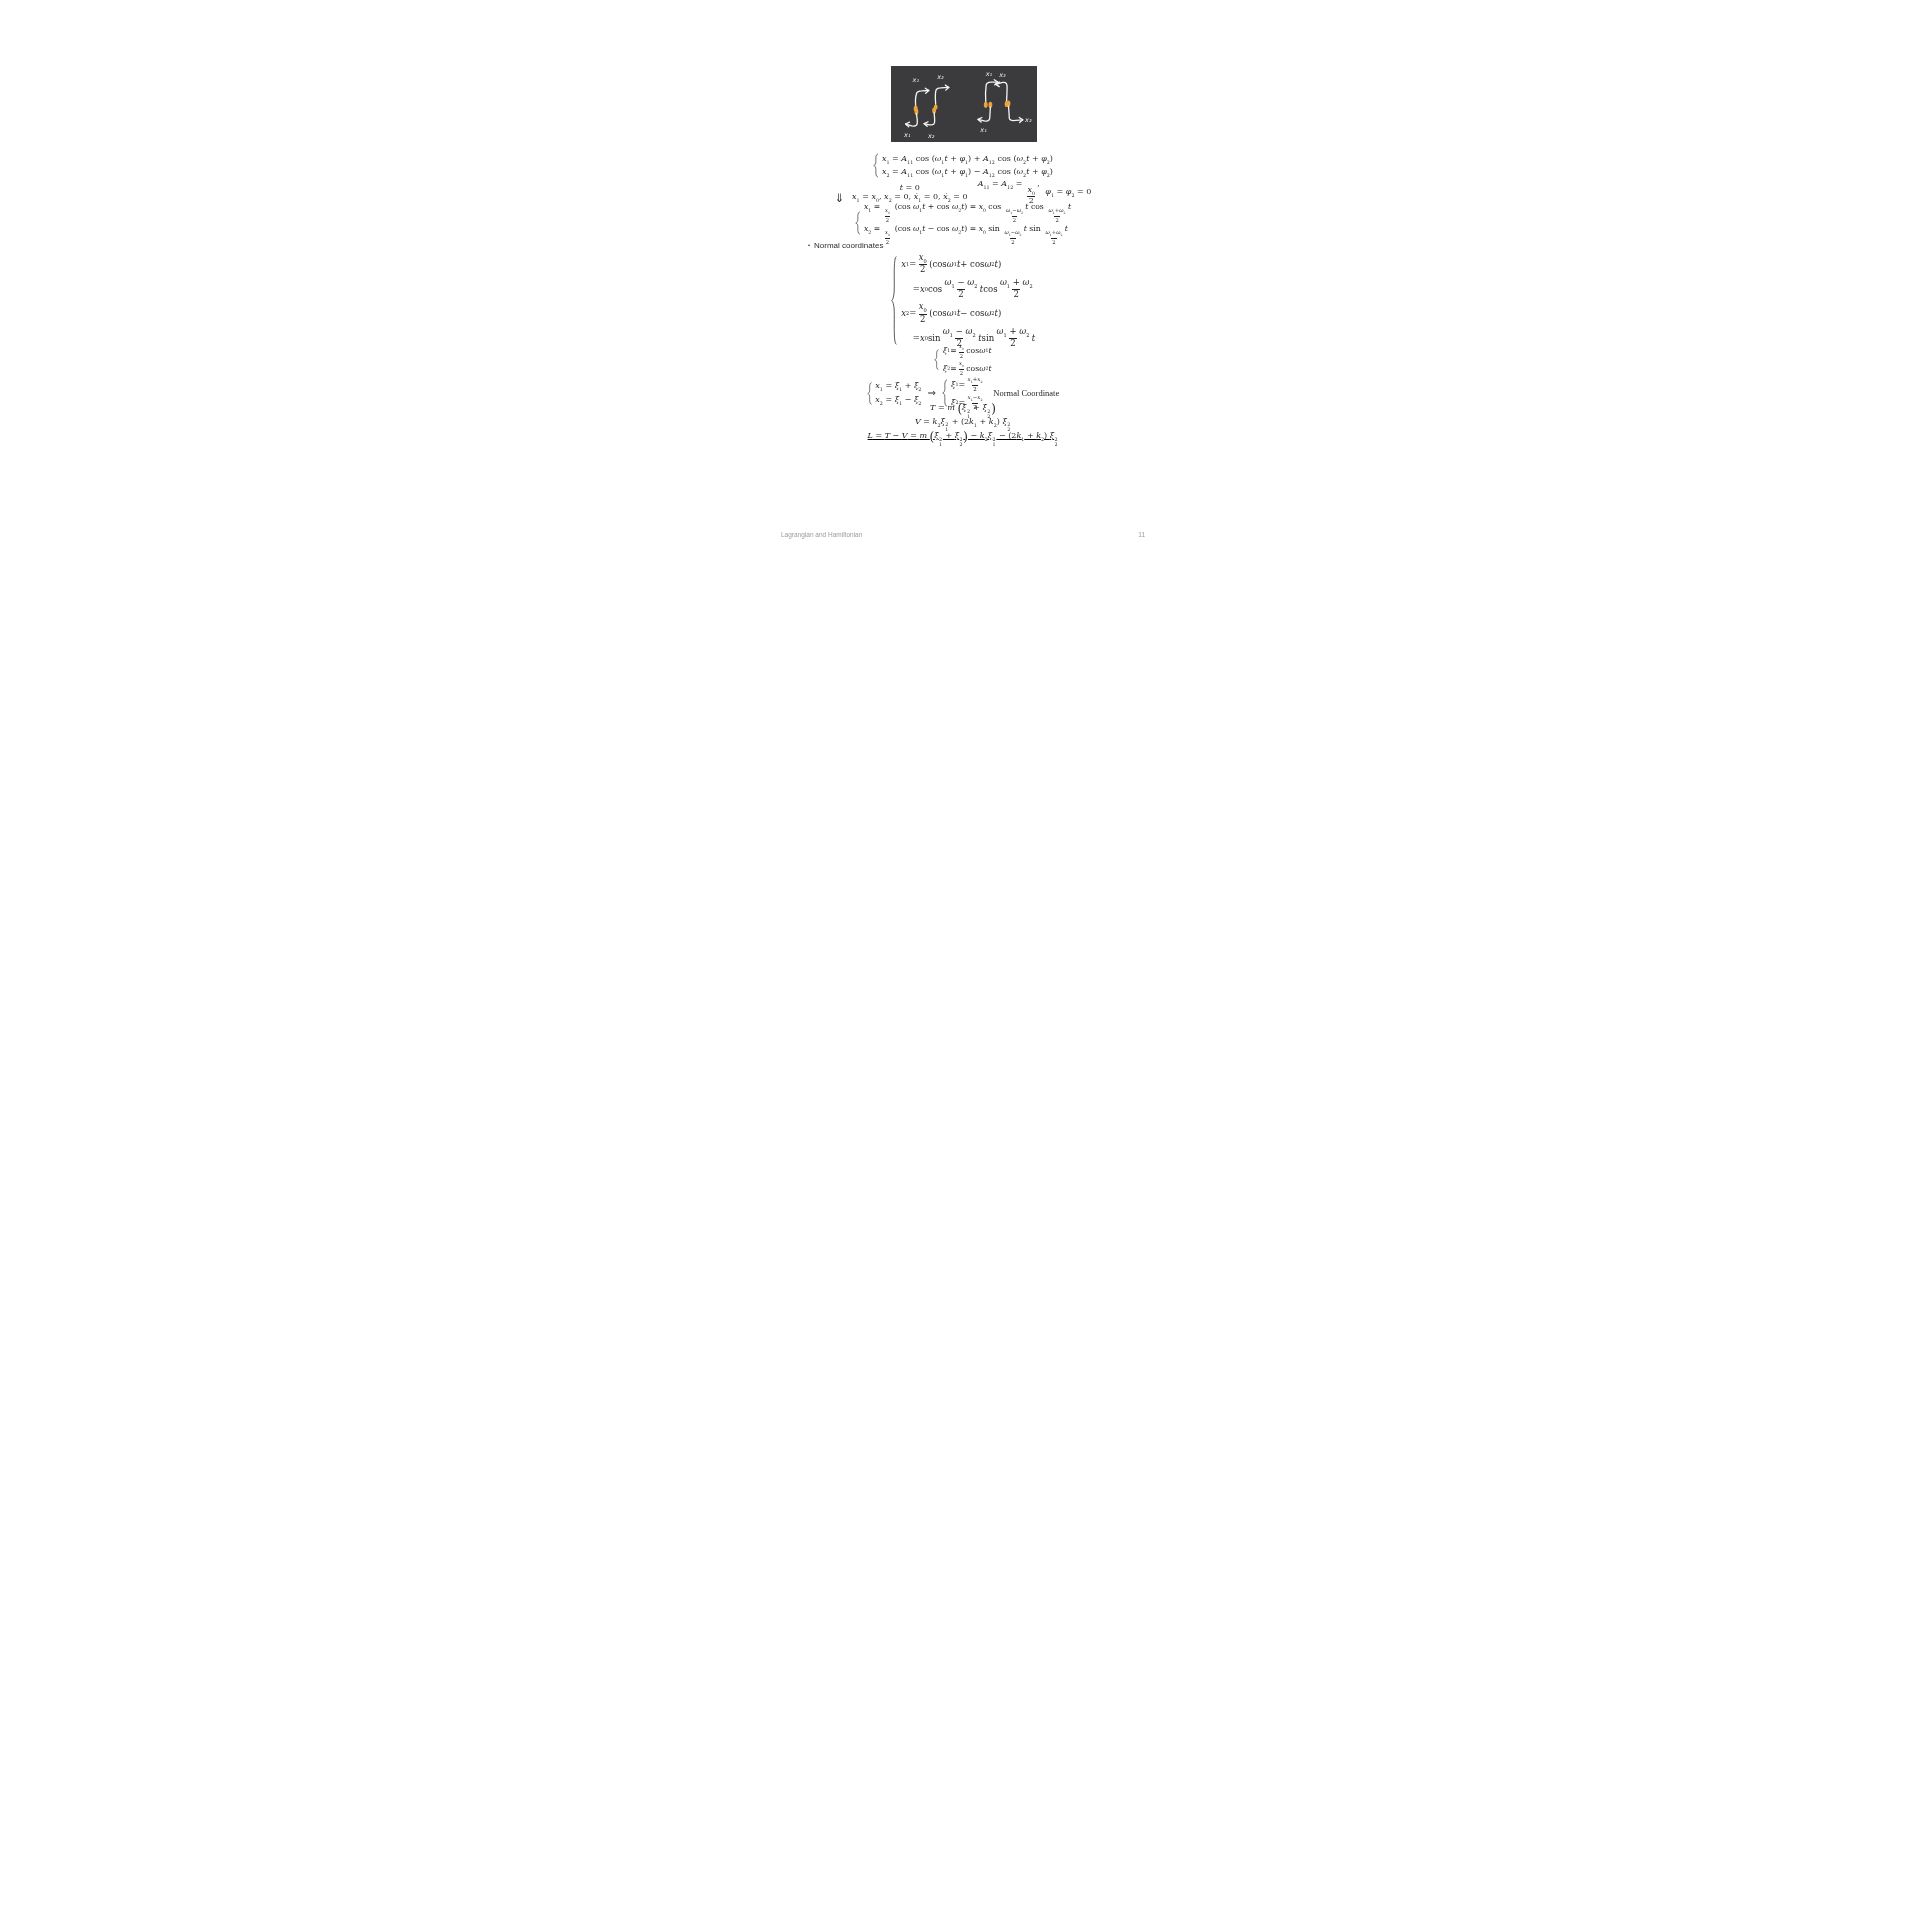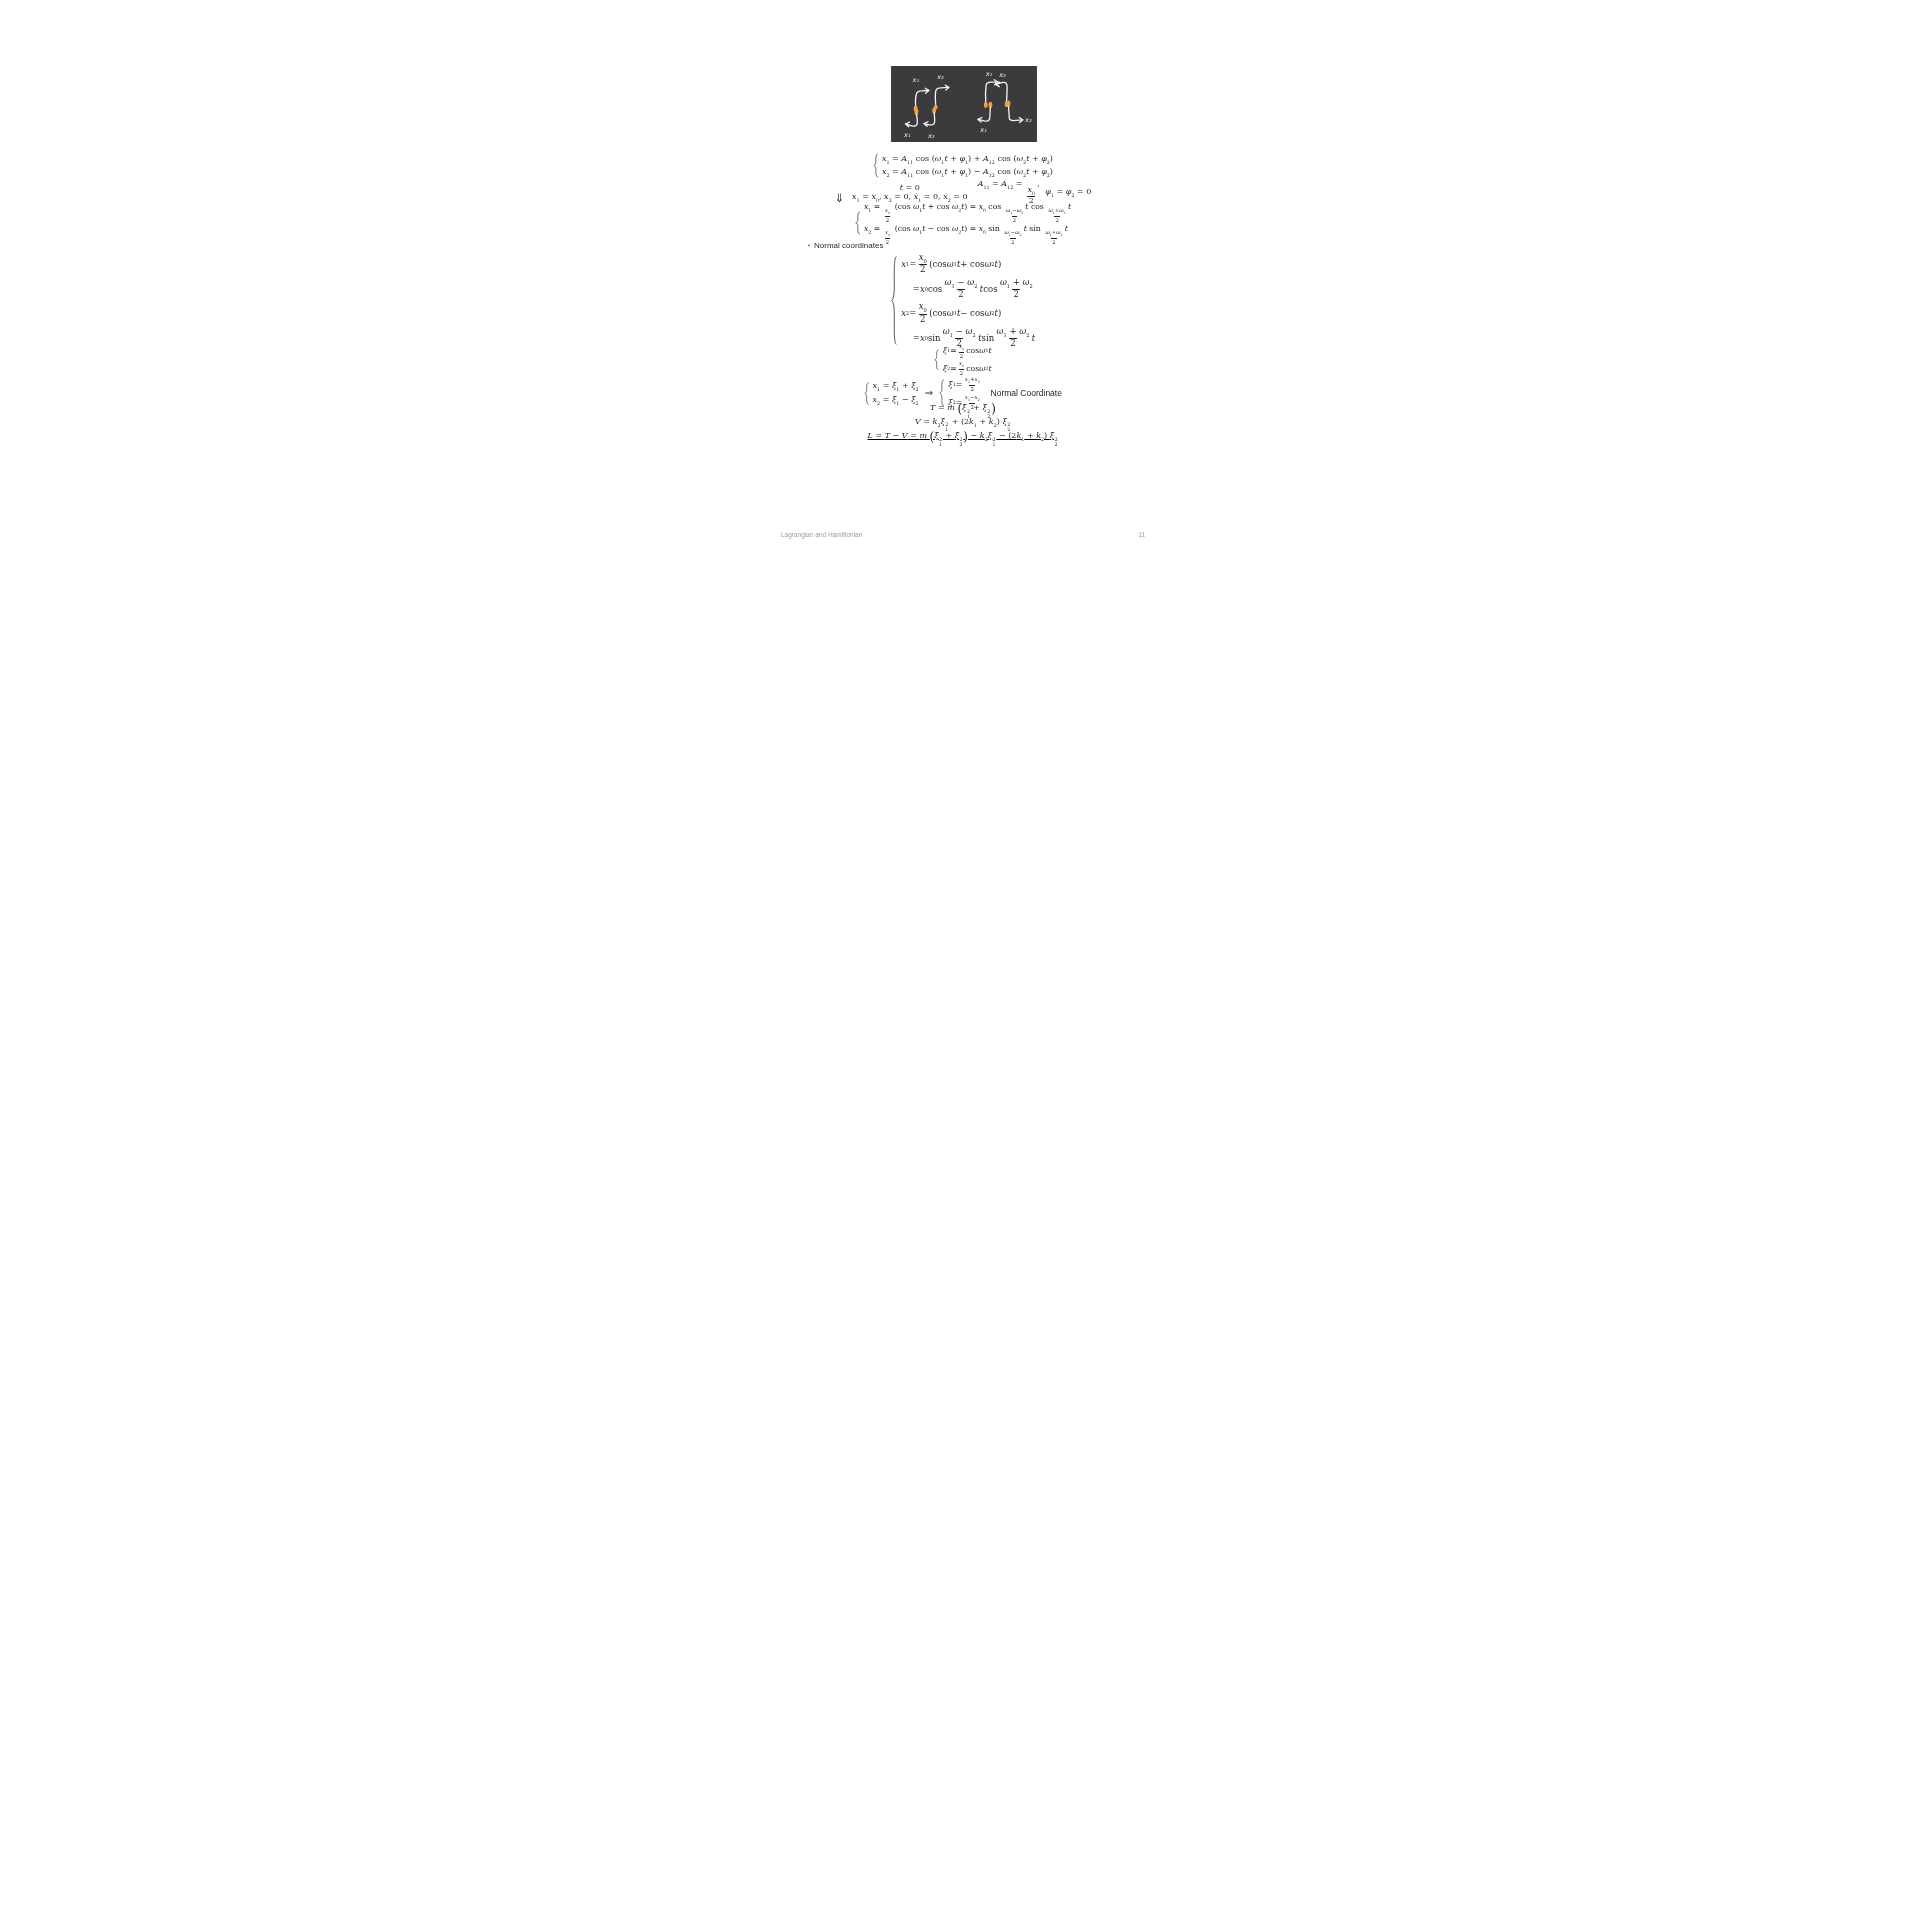--- a/index.html
+++ b/index.html
@@ -37,21 +37,21 @@
 
   
   .big-lines{display:flex;flex-direction:column;gap:2.7px;}
   .big-lines .bl{display:flex;align-items:center;min-height:19px;}
   .big-lines .indent{padding-left:11.6px;}
   .sm-lines .bl{display:flex;align-items:center;min-height:11.2px;}
 
   
   .transform-row{display:flex;align-items:center;gap:6.2px;}
   .implies{font-family:"DejaVu Sans",sans-serif;font-size:10px;color:#2a2a2a;line-height:1;}
-  .nc-label{font-family:Liberation Sans, sans-serif;font-size:8.5px;color:#1e1e1e;margin-left:2.3px;}
+  .nc-label{font-family:Liberation Serif, serif;font-size:8.5px;color:#1e1e1e;margin-left:2.3px;}
 
   
   .heading{position:absolute;left:53px;top:225px;display:flex;align-items:center;gap:4px;font-family:"Liberation Sans","DejaVu Sans",sans-serif;font-size:8px;color:#2d2d2d;}
   .heading .dot{font-size:5.8px;color:#1a1a1a;line-height:1;}
 
   
   .footer{position:absolute;top:515px;left:26px;right:26px;display:flex;justify-content:space-between;align-items:baseline;font-family:"Liberation Sans","DejaVu Sans",sans-serif;font-size:6.5px;color:#9b9b9b;}
 </style>
 </head>
 <body>

